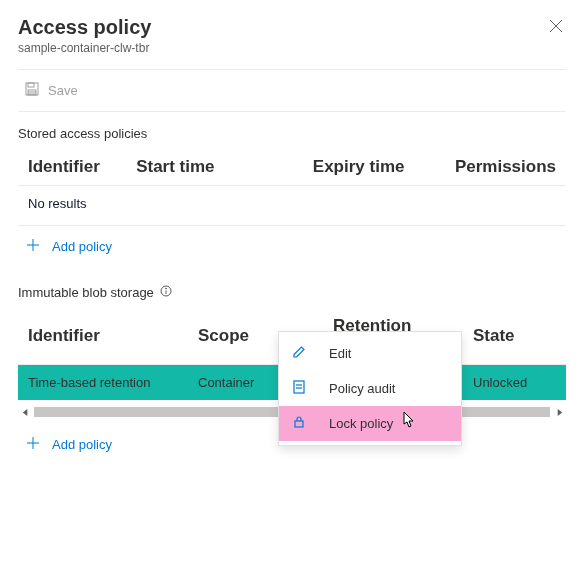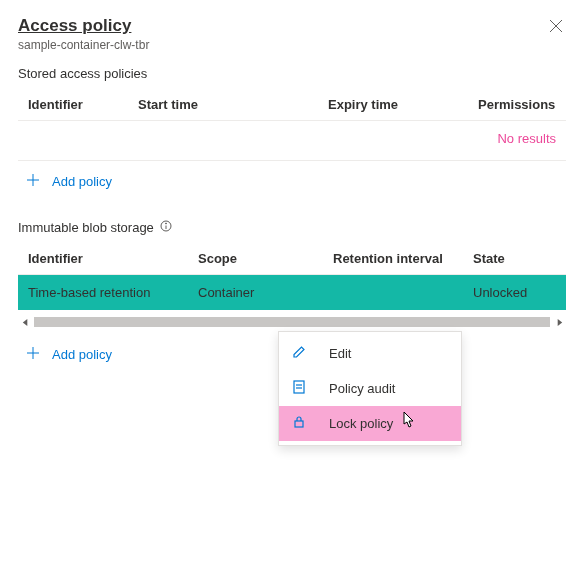--- a/index.html
+++ b/index.html
@@ -12,23 +12,22 @@
     width: 584px; height: 573px;
     overflow: hidden;
   }
   .panel { padding: 14px 18px 0 18px; position: relative; }
   .close {
     position: absolute; top: 18px; right: 18px;
     width: 18px; height: 18px; cursor: pointer;
     color: #605e5c;
   }
   h1 {
-    font-size: 17px; font-weight: 600; margin: 2px 0 2px 0;
-    color: #323130;
-    text-decoration: underline;
+    font-size: 20px; font-weight: 600; margin: 2px 0 2px 0;
+    color: #323130;
   }
   .subtitle { font-size: 12px; color: #605e5c; margin-bottom: 14px; }
   .toolbar {
     border-top: 1px solid #edebe9;
     border-bottom: 1px solid #edebe9;
     padding: 7px 0;
     margin-bottom: 14px;
   }
   .save-btn {
     display: inline-flex; align-items: center; gap: 8px;
@@ -43,30 +42,30 @@
     display: flex; align-items: center; gap: 6px;
   }
   .info-icon {
     width: 12px; height: 12px; color: #605e5c;
   }
   table {
     width: 100%; border-collapse: collapse; font-size: 13px;
     margin-bottom: 4px;
   }
   thead th {
-    text-align: left; font-weight: 600; font-size: 13px;
+    text-align: left; font-weight: 600; font-size: 17px;
     padding: 8px 10px 8px 10px;
     border-bottom: 1px solid #edebe9;
     color: #323130;
   }
   tbody td {
     padding: 10px 10px;
     color: #323130;
   }
-  .no-results td { color: #ec4899; text-align: right; }
+  .no-results td { color: #0f172a; }
   .add-row {
     border-top: 1px solid #edebe9;
     padding: 10px 6px 10px 6px;
   }
   .add-btn {
     display: inline-flex; align-items: center; gap: 12px;
     color: #0078d4; border: none; background: none;
     font-size: 13px; cursor: pointer; padding: 2px 2px;
     font-family: inherit;
   }
@@ -131,20 +130,34 @@
   <div class="close">
     <svg class="svgicon" viewBox="0 0 16 16" stroke="currentColor" stroke-width="1" fill="none">
       <line x1="2" y1="2" x2="14" y2="14"></line>
         <line x1="14" y1="2" x2="2" y2="14"></line>
     </svg>
   </div>
 
   <h1>Access policy</h1>
   <div class="subtitle">sample-container-clw-tbr</div>
 
+  <div class="toolbar">
+    <button class="save-btn" disabled="">
+      <span>
+        <svg class="svgicon" viewBox="0 0 16 16" fill="none" stroke="currentColor" stroke-width="1">
+          <rect x="2" y="2" width="12" height="12"></rect>
+          <rect x="4" y="2" width="6" height="4"></rect>
+          <rect x="4" y="9" width="8" height="5" fill="currentColor" fill-opacity="0"></rect>
+          <line x1="4" y1="11" x2="12" y2="11"></line>
+          <line x1="4" y1="13" x2="12" y2="13"></line>
+        </svg>
+      </span>
+      <span>Save</span>
+    </button>
+  </div>
 
   <div class="section-title">Stored access policies</div>
   <table>
     <thead>
       <tr>
         <th style="width:110px">Identifier</th>
         <th style="width:190px">Start time</th>
         <th style="width:150px">Expiry time</th>
         <th>Permissions</th>
       </tr>

